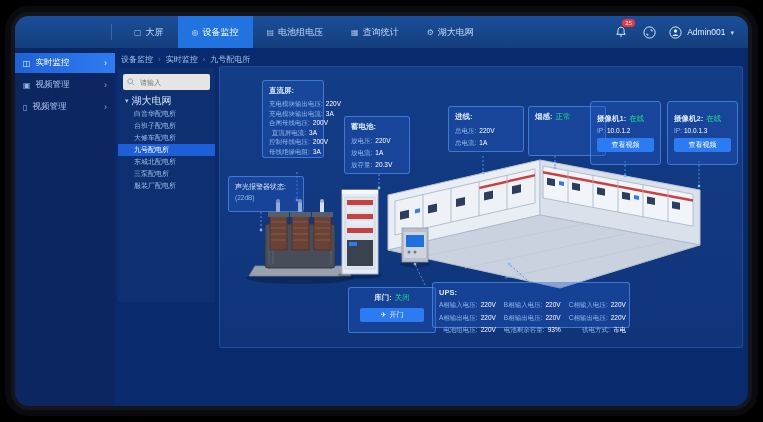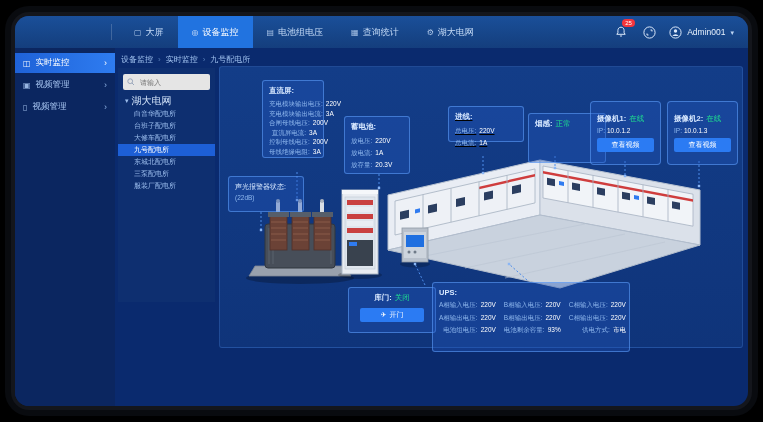--- a/index.html
+++ b/index.html
@@ -379,36 +379,36 @@
           <span class="flabel" style="text-align:left;flex:none;">放电流:</span>
           <span class="fval">1A</span>
         </div>
         <div class="frow" style="line-height:12px;">
           <span class="flabel" style="text-align:left;flex:none;">放存量:</span>
           <span class="fval">20.3V</span>
         </div>
       </div>
   </div>
 
-  <div class="panel" style="left:433px;top:90px;width:76px;height:36px;text-decoration:underline;">
+  <div class="panel" style="left:433px;top:90px;width:76px;height:46px;">
     <div class="panel-title">进线:</div>
     <div>
 
     <div class="frow" style="line-height:12px;">
           <span class="flabel" style="text-align:left;flex:none;">总电压:</span>
           <span class="fval">220V</span>
         </div>
         <div class="frow" style="line-height:12px;">
           <span class="flabel" style="text-align:left;flex:none;">总电流:</span>
           <span class="fval">1A</span>
         </div>
       </div>
   </div>
 
-  <div class="panel" style="left:513px;top:97px;width:78px;height:50px;">
+  <div class="panel" style="left:513px;top:90px;width:78px;height:50px;">
     <div class="inline-row">
       <span class="lbl">烟感:</span>
       <span class="status-ok">正常</span>
     </div>
   </div>
 
   <div class="cameras">
 
   <div class="cam">
         <div class="inline-row">
@@ -441,21 +441,21 @@
     <div class="inline-row" style="justify-content:center;margin-bottom:5px;">
       <span class="lbl">库门:</span>
       <span class="status-ok">关闭</span>
     </div>
     <button class="btn" style="width:64px;margin:0 auto;">
       <span class="plane-icon"></span>
       <span>开门</span>
     </button>
   </div>
 
-  <div class="panel" style="left:417px;top:266px;width:198px;height:70px;">
+  <div class="panel" style="left:417px;top:266px;width:198px;height:46px;">
     <div class="panel-title">UPS:</div>
     <div class="ups-grid">
 
     <div class="frow">
           <span class="flabel">A相输入电压:</span>
           <span class="fval">220V</span>
         </div>
         <div class="frow">
           <span class="flabel">B相输入电压:</span>
           <span class="fval">220V</span>

